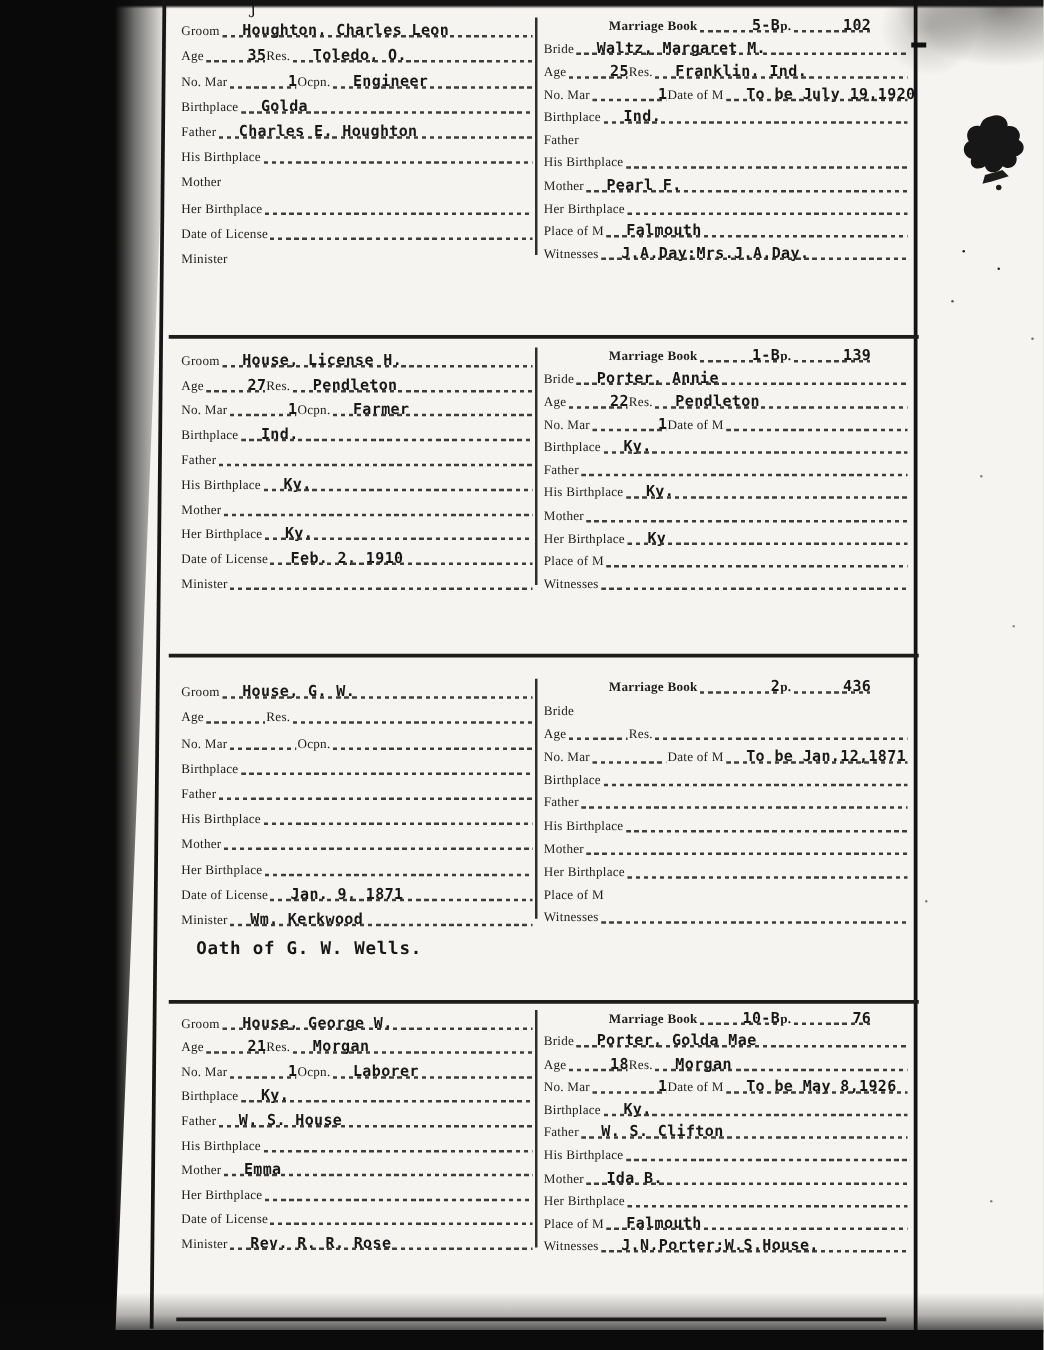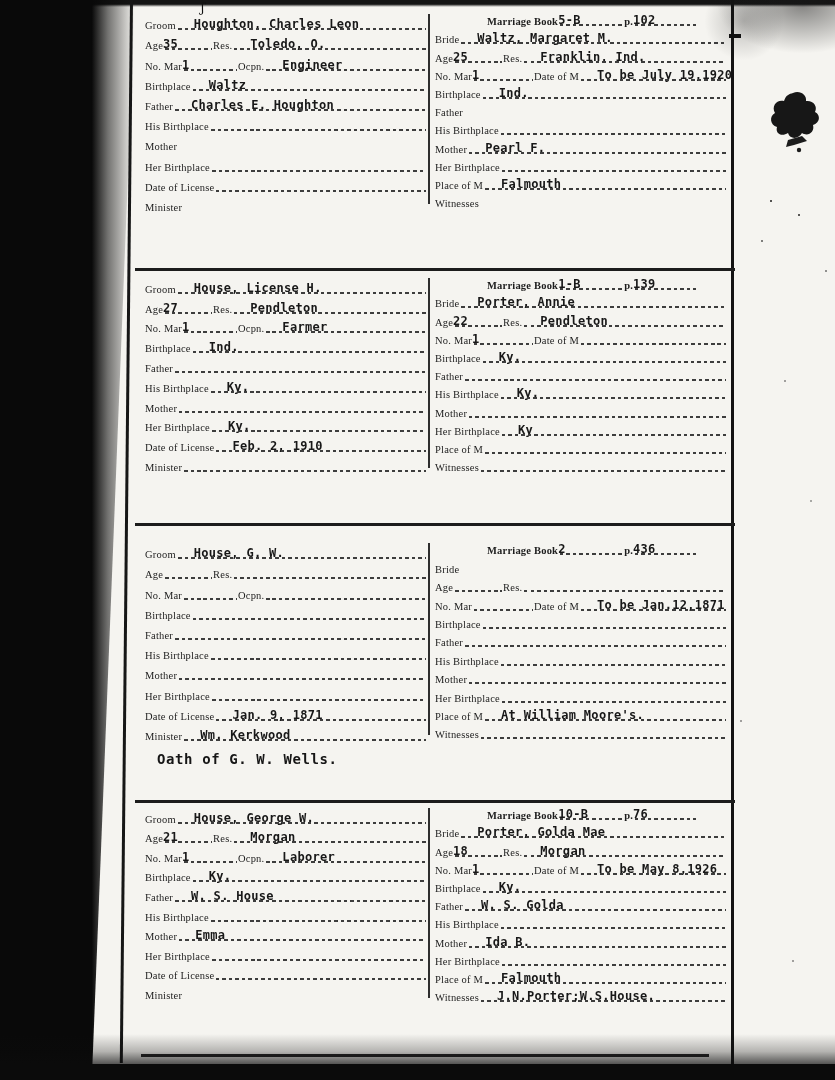--- a/index.html
+++ b/index.html
@@ -35,21 +35,21 @@
   .rcol{position:absolute;left:300px;width:292px;}
   .col-divider{position:absolute;left:293px;width:2px;background:#2e2e2e;}
   .frow{display:flex;align-items:flex-end;}
   .flabel{font-size:10.5px;color:#1d1d1d;white-space:nowrap;padding-bottom:1px;letter-spacing:.2px;}
   .leader{position:relative;height:15px;}
   .leader.flex{flex:1;}
   .leader::after{content:"";position:absolute;left:2px;right:1px;bottom:2px;height:2px;
      background:repeating-linear-gradient(90deg,#3d3d3d 0 3.5px,transparent 3.5px 6.5px);}
   .typed{position:absolute;bottom:1px;left:18px;font-family:"DejaVu Sans Mono",monospace;
      font-size:12px;font-weight:700;letter-spacing:.3px;color:#181818;white-space:nowrap;}
-  .leader.fixed .typed{left:0;right:0;text-align:left;}
+  .leader.fixed .typed{left:0;right:0;text-align:right;}
   .hrow{display:flex;align-items:flex-end;padding-left:52px;}
   .hrow .flabel{font-size:10.5px;font-weight:bold;}
   .note{position:absolute;left:22px;font-family:"DejaVu Sans Mono",monospace;font-size:14px;
      font-weight:700;letter-spacing:.6px;color:#161616;white-space:nowrap;}
   .ink-blot{position:absolute;left:766px;top:90px;}
 </style>
 </head>
 <body>
 
 <div class="page">
@@ -96,21 +96,21 @@
               <span class="typed">1</span>
             </span>
             <span class="flabel">Ocpn.</span>
             <span class="leader flex">
               <span class="typed">Engineer</span>
             </span>
           </div>
           <div class="frow" style="height: 20.2px;">
             <span class="flabel">Birthplace</span>
             <span class="leader flex">
-              <span class="typed">Waltz</span>
+              <span class="typed">Golda</span>
             </span>
           </div>
           <div class="frow" style="height: 20.2px;">
             <span class="flabel">Father</span>
             <span class="leader flex">
               <span class="typed">Charles E. Houghton</span>
             </span>
           </div>
           <div class="frow" style="height: 20.2px;">
             <span class="flabel">His Birthplace</span>
@@ -203,20 +203,23 @@
             </span>
           </div>
           <div class="frow" style="height: 18.2px;">
             <span class="flabel">Place of M</span>
             <span class="leader flex">
               <span class="typed">Falmouth</span>
             </span>
           </div>
           <div class="frow" style="height: 18.2px;">
             <span class="flabel">Witnesses</span>
+            <span class="leader flex">
+              <span class="typed">J.A.Day;Mrs.J.A.Day.</span>
+            </span>
           </div>
         </div>
       </div>
       <div class="record" style="top: 268px; height: 255px;">
         <div class="lcol" style="top: 8px;">
           <div class="frow" style="height: 19.8px;">
             <span class="flabel">Groom</span>
             <span class="leader flex">
               <span class="typed">House, License H.</span>
             </span>
@@ -498,23 +501,20 @@
             </span>
           </div>
           <div class="frow" style="height: 18.4px;">
             <span class="flabel">Her Birthplace</span>
             <span class="leader flex">
               <span class="typed"></span>
             </span>
           </div>
           <div class="frow" style="height: 18.4px;">
             <span class="flabel">Place of M</span>
-            <span class="leader flex">
-              <span class="typed">At William Moore's.</span>
-            </span>
           </div>
           <div class="frow" style="height: 18.4px;">
             <span class="flabel">Witnesses</span>
             <span class="leader flex">
               <span class="typed"></span>
             </span>
           </div>
         </div>
       </div>
       <div class="record" style="top: 800px; height: 255px;">
@@ -576,20 +576,23 @@
             </span>
           </div>
           <div class="frow" style="height: 19.6px;">
             <span class="flabel">Date of License</span>
             <span class="leader flex">
               <span class="typed"></span>
             </span>
           </div>
           <div class="frow" style="height: 19.6px;">
             <span class="flabel">Minister</span>
+            <span class="leader flex">
+              <span class="typed">Rev. R. R. Rose</span>
+            </span>
           </div>
         </div>
         <div class="col-divider" style="top: 8px; height: 190.2px;"></div>
         <div class="rcol" style="top: 4px;">
           <div class="hrow" style="height: 18.2px;">
             <span class="flabel">Marriage Book</span>
             <span class="leader fixed" style="width: 66px;">
               <span class="typed">10-B</span>
             </span>
             <span class="flabel">p.</span>
@@ -625,21 +628,21 @@
           </div>
           <div class="frow" style="height: 18.2px;">
             <span class="flabel">Birthplace</span>
             <span class="leader flex">
               <span class="typed">Ky.</span>
             </span>
           </div>
           <div class="frow" style="height: 18.2px;">
             <span class="flabel">Father</span>
             <span class="leader flex">
-              <span class="typed">W. S. Golda</span>
+              <span class="typed">W. S. Clifton</span>
             </span>
           </div>
           <div class="frow" style="height: 18.2px;">
             <span class="flabel">His Birthplace</span>
             <span class="leader flex">
               <span class="typed"></span>
             </span>
           </div>
           <div class="frow" style="height: 18.2px;">
             <span class="flabel">Mother</span>

